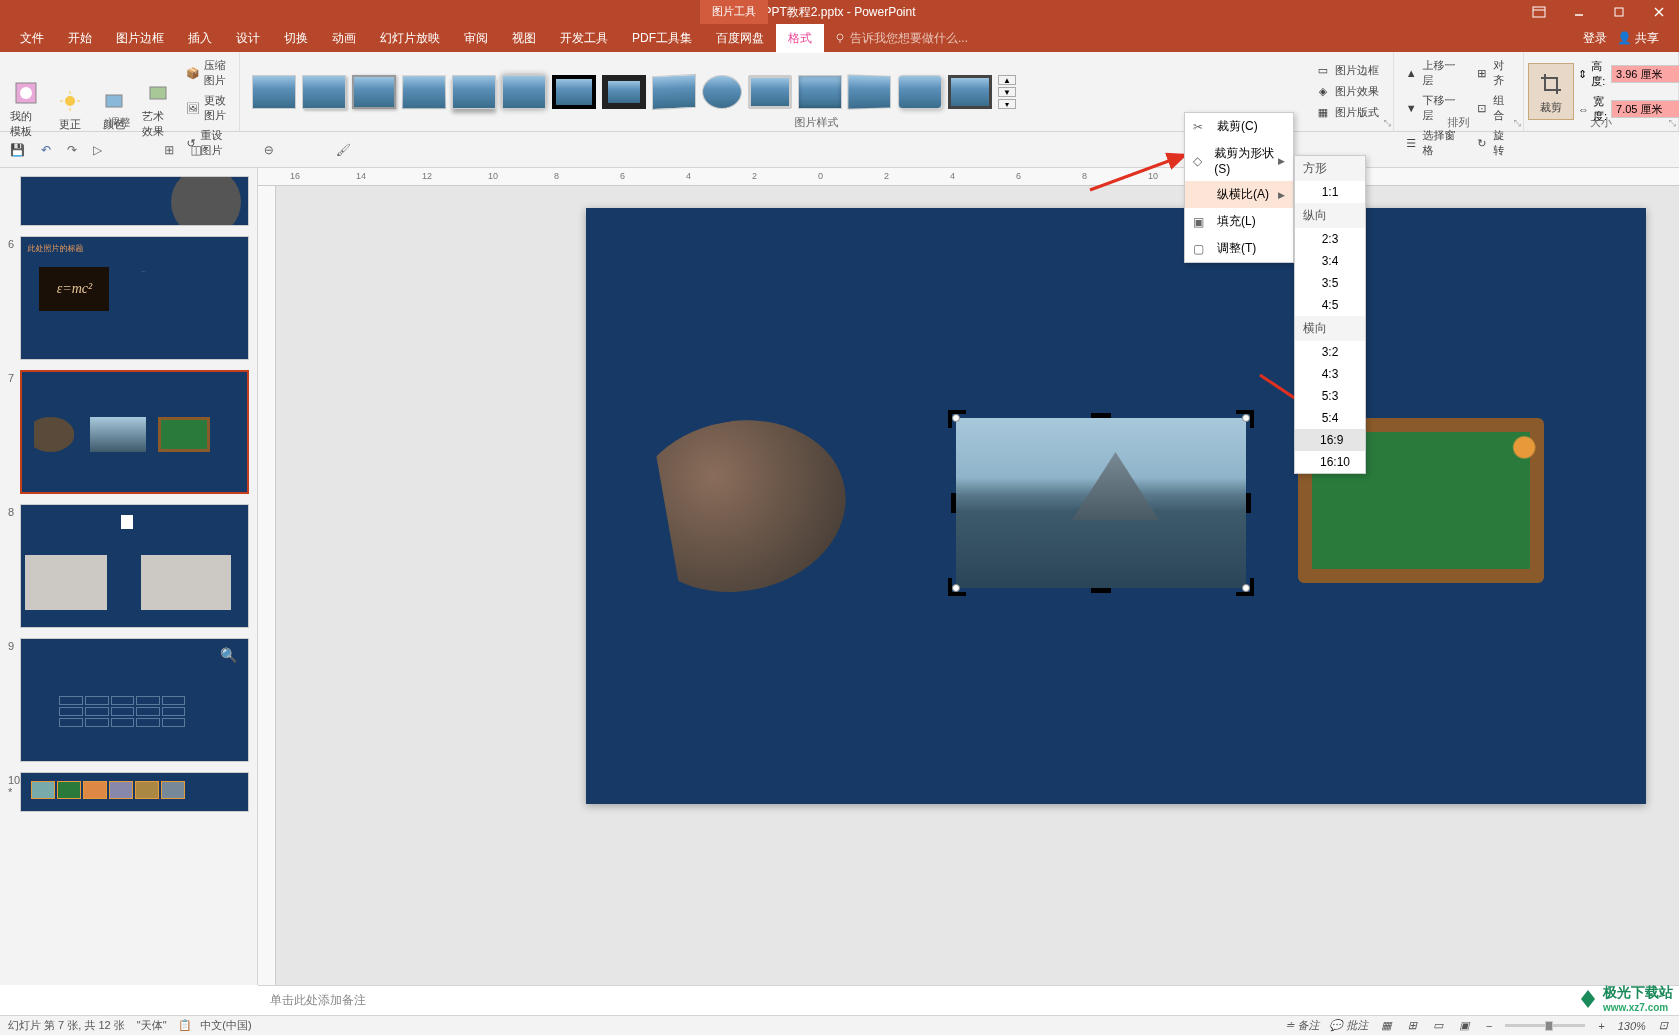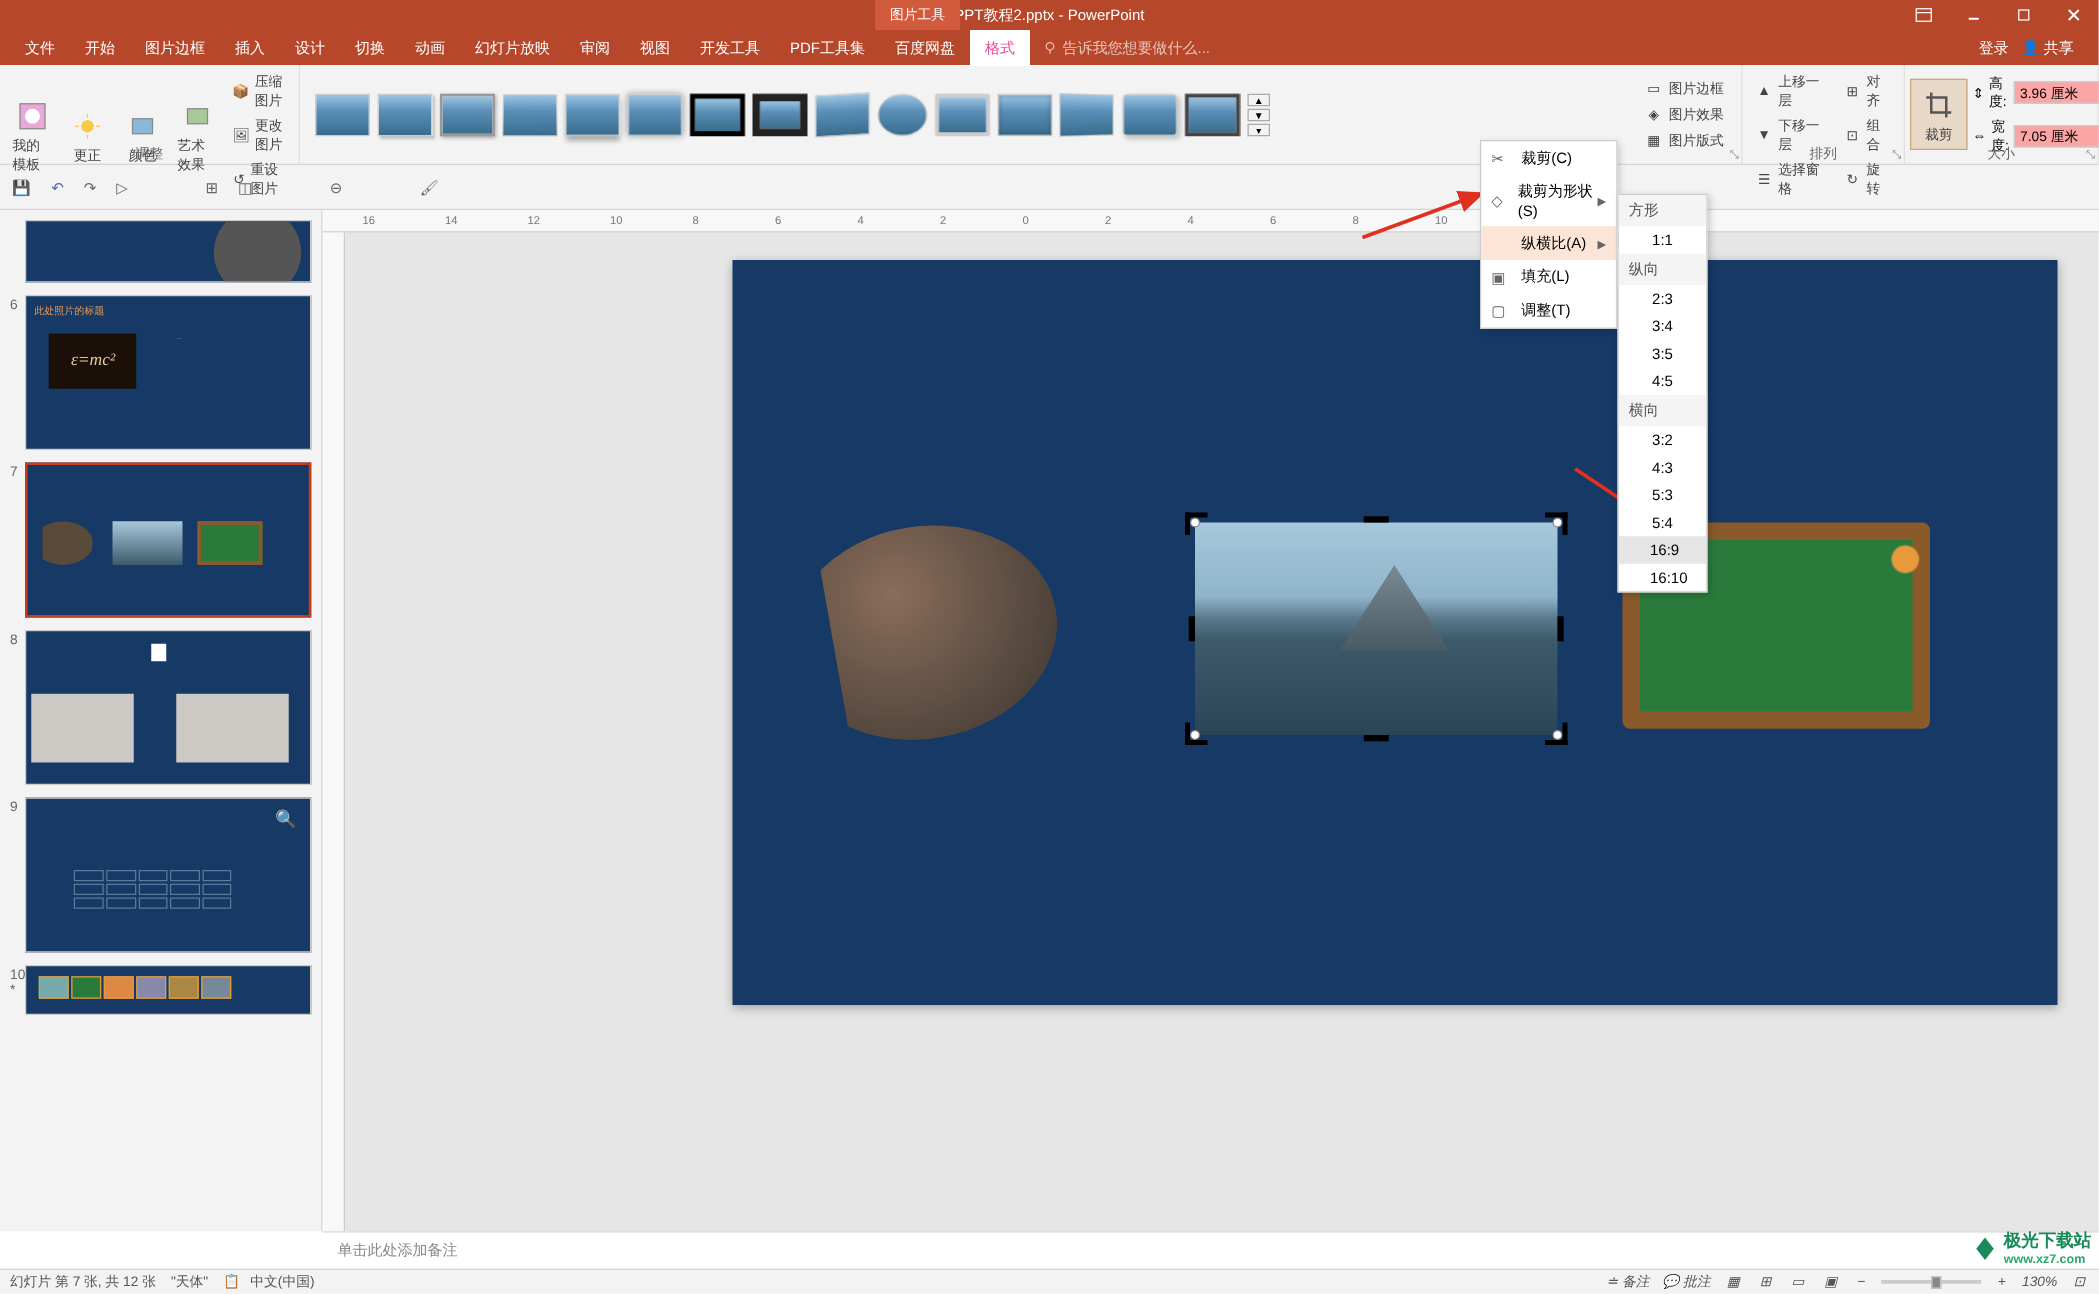--- a/index.html
+++ b/index.html
@@ -294,20 +294,21 @@
         <div class="rb-small-btn">
             <span class="si">◈</span>
             <span>图片效果</span>
           </div>
         <div class="rb-small-btn">
             <span class="si">▦</span>
             <span>图片版式</span>
           </div>
       </div>
     </div>
+    <div class="ribbon-group-label">图片样式</div>
     <div class="dlg-expand">⤡</div>
   </div>
 
   <div class="ribbon-group" style="width:130px">
     <div class="ribbon-group-content">
       <div class="col-stack">
         <div class="rb-small-btn">
             <span class="si">▲</span>
             <span>上移一层</span>
           </div>

